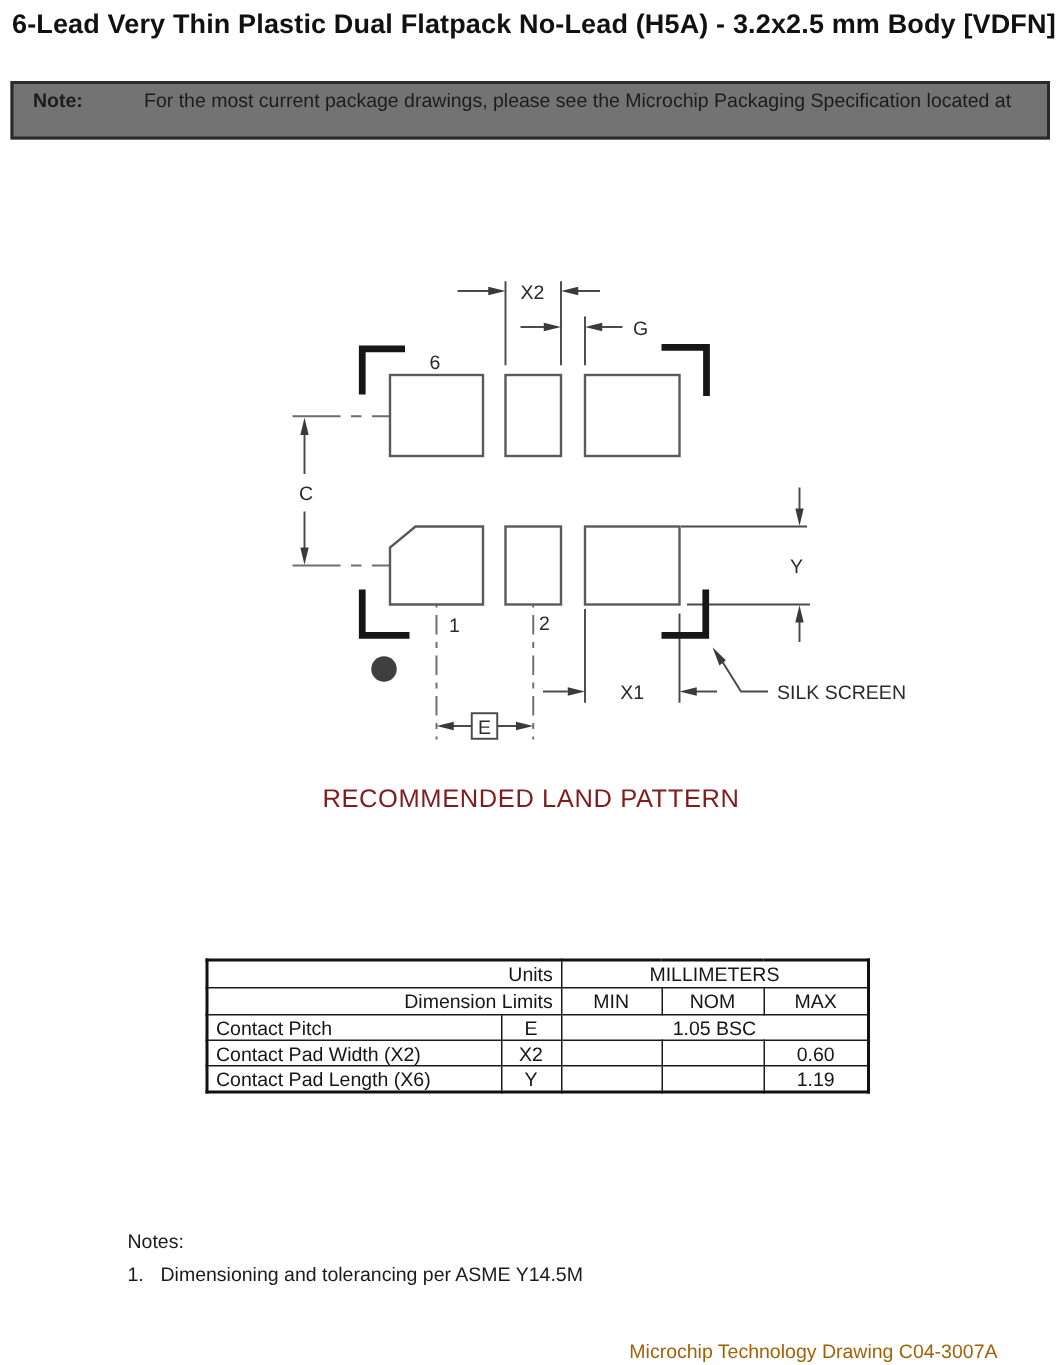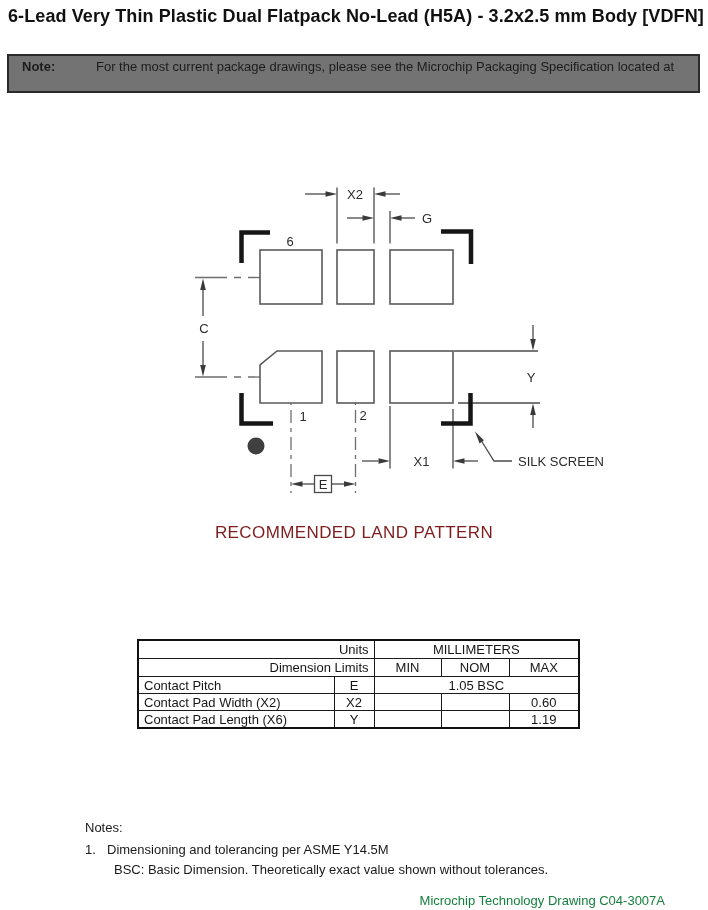--- a/index.html
+++ b/index.html
@@ -36,21 +36,21 @@
   table.dims tr.hdr td{height:17px;}
   td.r{text-align:right;}
   td.c{text-align:center;padding:0 2px;}
   .notes-block{position:absolute;left:38px;top:820px;font-size:13px;color:#1a1a1a;margin-left:47px;}
   .notes-heading{margin-bottom:7px;}
   .notes-item{display:flex;}
   .notes-item .num{width:22px;flex:none;}
   .notes-sub{margin-left:29px;margin-top:5px;}
   .footer{
     position:absolute;top:893px;left:0;width:665px;text-align:right;
-    font-size:13px;color:#15803d;
+    font-size:13px;color:#a16207;
   }
   svg text{
     font-family:"Liberation Sans","DejaVu Sans",sans-serif;
     font-size:13px;fill:#2b2b2b;
   }
 </style>
 </head>
 <body>
 
 <div class="page-title">6-Lead Very Thin Plastic Dual Flatpack No-Lead (H5A) - 3.2x2.5 mm Body [VDFN]</div>
@@ -192,16 +192,15 @@
     </tr>
   </tbody>
 </table>
 
 <div class="notes-block">
   <div class="notes-heading">Notes:</div>
   <div class="notes-item">
     <span class="num">1.</span>
     <span>Dimensioning and tolerancing per ASME Y14.5M</span>
   </div>
-  <div class="notes-sub">BSC: Basic Dimension. Theoretically exact value shown without tolerances.</div>
 </div>
 
 <div class="footer">Microchip Technology Drawing C04-3007A</div>
 
 </body></html>

